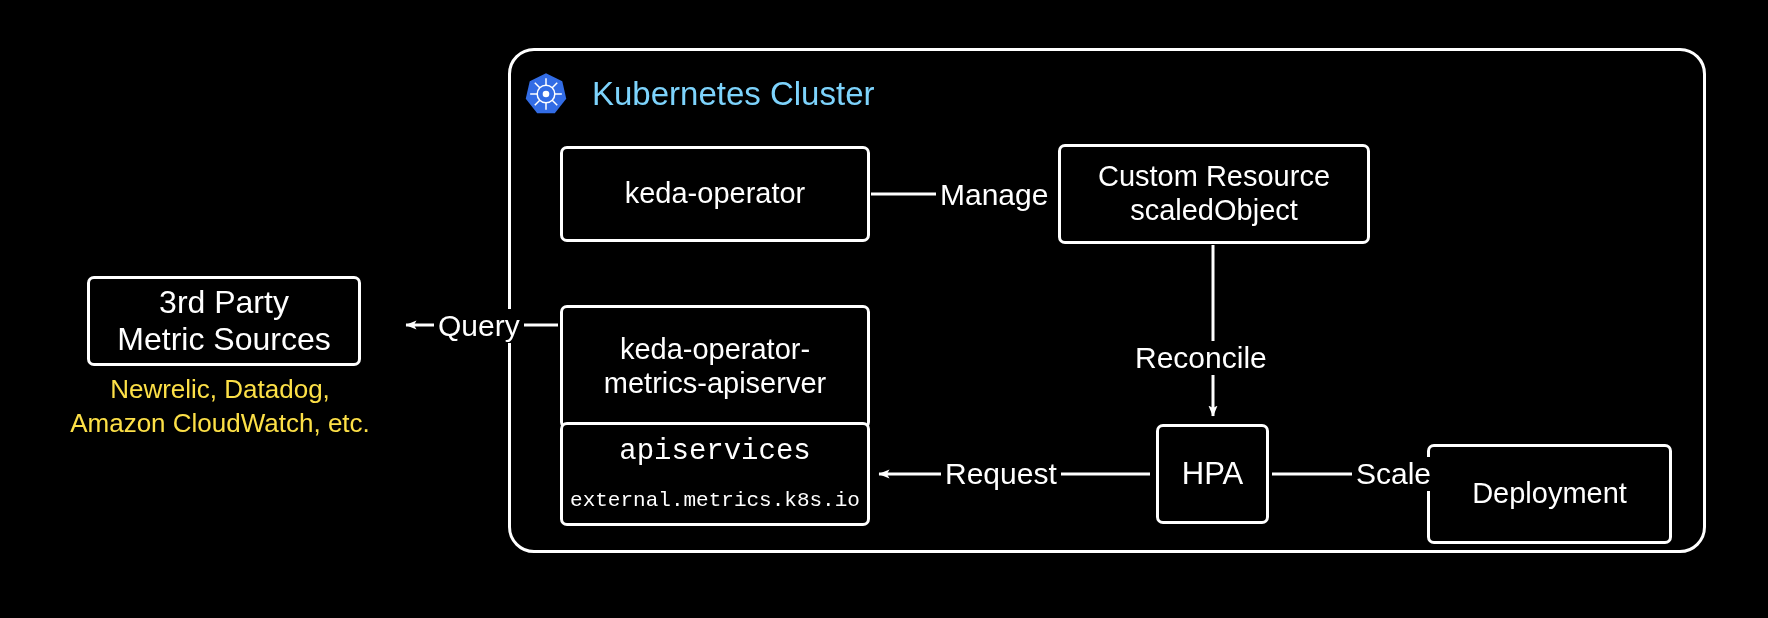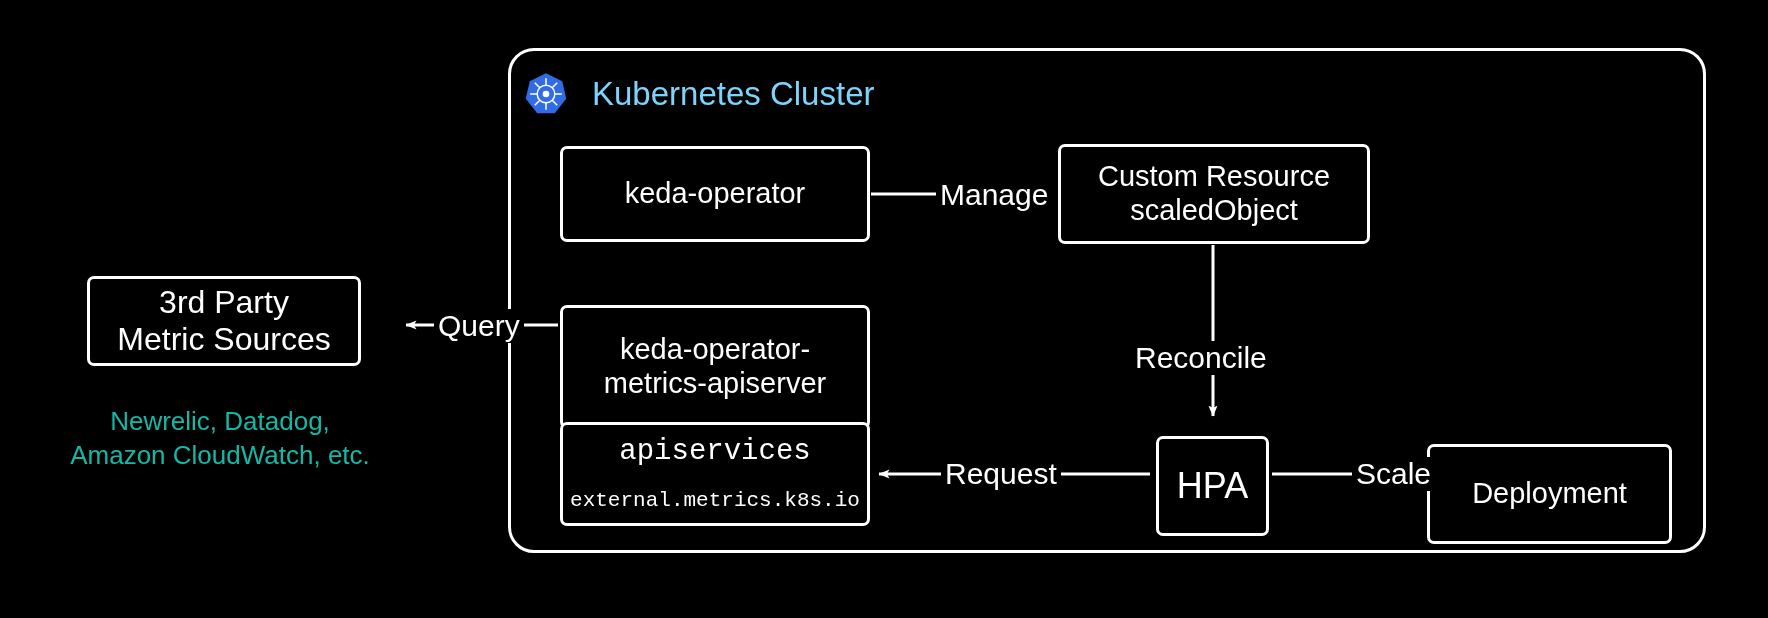--- a/index.html
+++ b/index.html
@@ -82,37 +82,37 @@
     white-space: nowrap;
     background: #000000;
     padding: 0 4px;
     z-index: 5;
   }
 
   
   #metric-caption {
     position: absolute;
     left: 40px;
-    top: 404px;
+    top: 372px;
     width: 360px;
     text-align: center;
-    color: #14b8a6;
+    color: #fde047;
     font-size: 26px;
     line-height: 1.32;
     z-index: 3;
   }
   #metric-caption span { display: block; white-space: nowrap; }
 
   
   #node-keda-operator      { left: 560px;  top: 146px; width: 310px; height: 96px;  font-size: 29px; }
   #node-custom-resource    { left: 1058px; top: 144px; width: 312px; height: 100px; font-size: 29px; }
   #node-metrics-apiserver  { left: 560px;  top: 275px; width: 310px; height: 124px; font-size: 29px; margin-top: 30px; }
   #node-apiservices        { left: 560px;  top: 422px; width: 310px; height: 104px; font-size: 29px; font-family: Liberation Mono, monospace; }
   #node-apiservices .line2 { font-size: 21px; margin-top: 20px; }
-  #node-hpa                { left: 1156px; top: 436px; width: 113px; height: 100px; font-size: 36px; }
+  #node-hpa                { left: 1156px; top: 424px; width: 113px; height: 100px; font-size: 31px; }
   #node-deployment         { left: 1427px; top: 424px; width: 245px; height: 100px; font-size: 29px; margin-top: 20px; }
   #node-metric-sources     { left: 87px;   top: 276px; width: 274px; height: 90px;  font-size: 32px; }
 </style>
 </head>
 <body>
 
 <div id="canvas">
 
   <div id="cluster-frame"></div>
 

